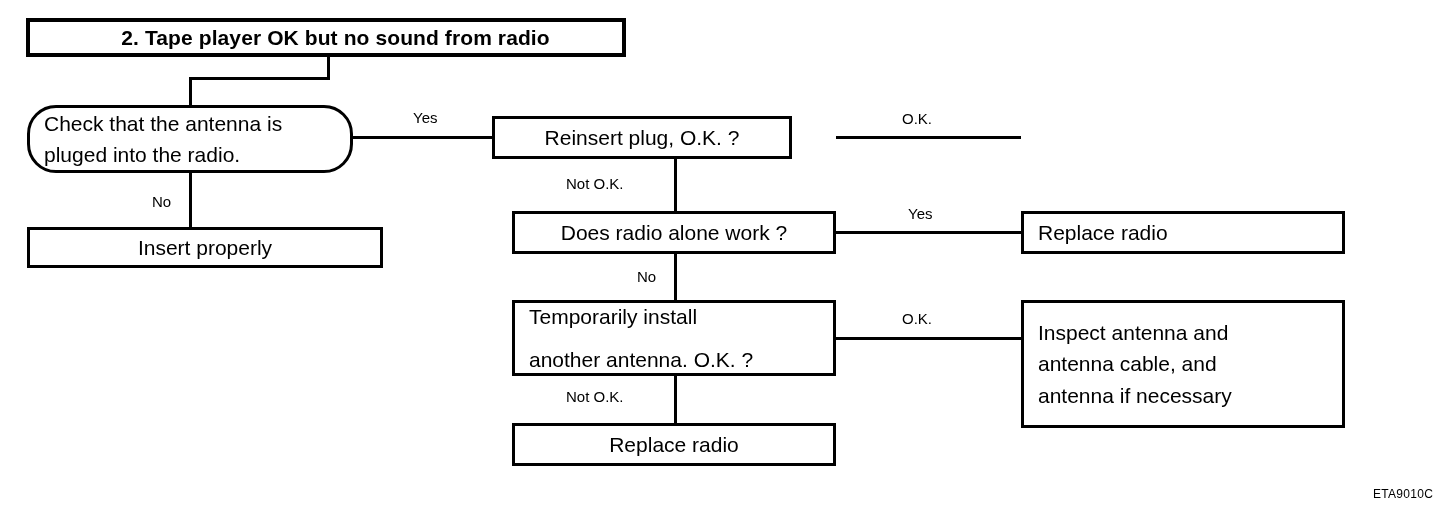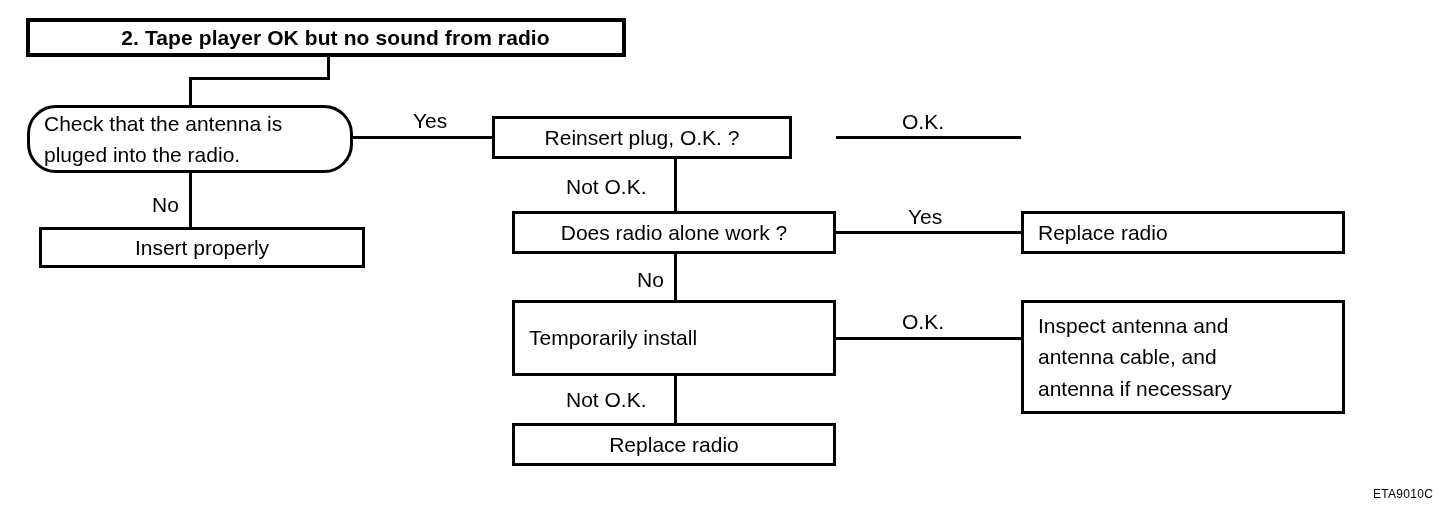--- a/index.html
+++ b/index.html
@@ -57,21 +57,21 @@
   }
   .vline {
     position: absolute;
     width: 3px;
     background: #000000;
   }
 
   
   .elabel {
     position: absolute;
-    font-size: 21px;
+    font-size: 15px;
     line-height: 1;
     white-space: pre;
     background: transparent;
   }
 
   
   .footer-code {
     position: absolute;
     font-size: 12px;
     letter-spacing: 0.3px;
@@ -93,21 +93,21 @@
   <div class="vline" style="left:189px; top:77px; height:29px;"></div>
 
   <div class="box pad-left" style="left:27px; top:105px; width:326px; height:68px;border-radius:29px;">
     <span class="line">Check that the antenna is</span>
     <span class="line">pluged into the radio.</span>
   </div>
 
   <div class="vline" style="left:189px; top:173px; height:55px;"></div>
   <span class="elabel" style="left:152px; top:194px;">No</span>
 
-  <div class="box centered" style="left:39px; top:227px; width:326px; height:41px;">
+  <div class="box centered" style="left:27px; top:227px; width:356px; height:41px;">
     <span class="line">Insert properly</span>
   </div>
 
   <div class="hline" style="left:353px; top:136px; width:159px;"></div>
   <span class="elabel" style="left:413px; top:110px;">Yes</span>
 
   <div class="box centered" style="left:492px; top:116px; width:300px; height:43px;">
     <span class="line">Reinsert plug, O.K. ?</span>
   </div>
 
@@ -122,38 +122,39 @@
   </div>
 
   <div class="hline" style="left:836px; top:231px; width:185px;"></div>
   <span class="elabel" style="left:908px; top:206px;">Yes</span>
 
   <div class="vline" style="left:674px; top:254px; height:48px;"></div>
   <span class="elabel" style="left:637px; top:269px;">No</span>
 
   <div class="box pad-left" style="left:512px; top:300px; width:324px; height:76px;gap:12px;">
     <span class="line">Temporarily install</span>
+    <span class="line">another antenna. O.K. ?</span>
   </div>
 
   <div class="hline" style="left:836px; top:337px; width:185px;"></div>
   <span class="elabel" style="left:902px; top:311px;">O.K.</span>
 
   <div class="vline" style="left:674px; top:376px; height:48px;"></div>
   <span class="elabel" style="left:566px; top:389px;">Not O.K.</span>
 
   <div class="box centered" style="left:512px; top:423px; width:324px; height:43px;">
     <span class="line">Replace radio</span>
   </div>
 
 
   <div class="box pad-left" style="left:1021px; top:211px; width:324px; height:43px;">
     <span class="line">Replace radio</span>
   </div>
 
-  <div class="box pad-left" style="left:1021px; top:300px; width:324px; height:114px;">
+  <div class="box pad-left" style="left:1021px; top:300px; width:324px; height:128px;">
     <span class="line">Inspect antenna and</span>
     <span class="line">antenna cable, and</span>
     <span class="line">antenna if necessary</span>
   </div>
 
   <span class="footer-code" style="left:1333px; top:487px;">ETA9010C</span>
 
 </div>
 
 </body></html>

